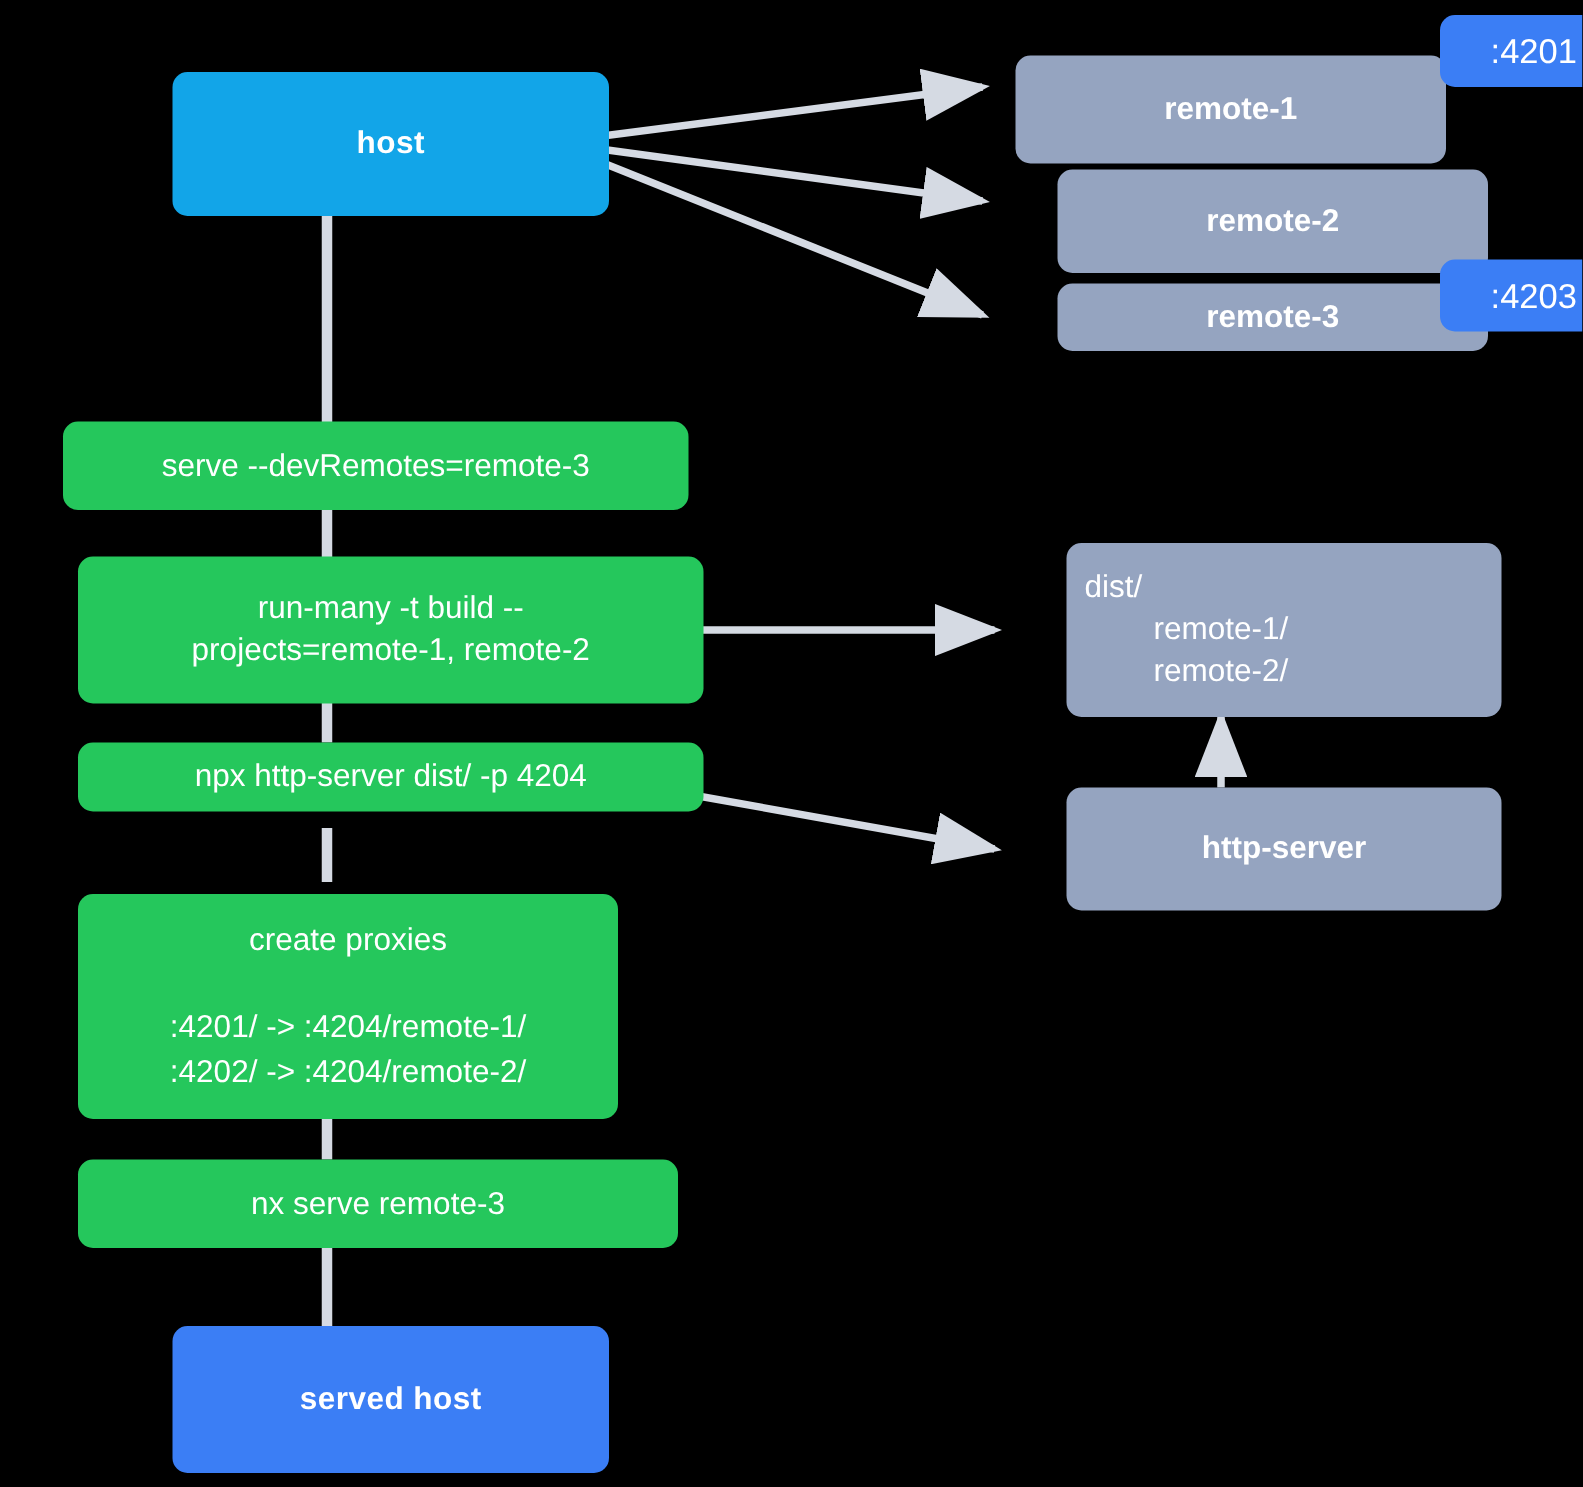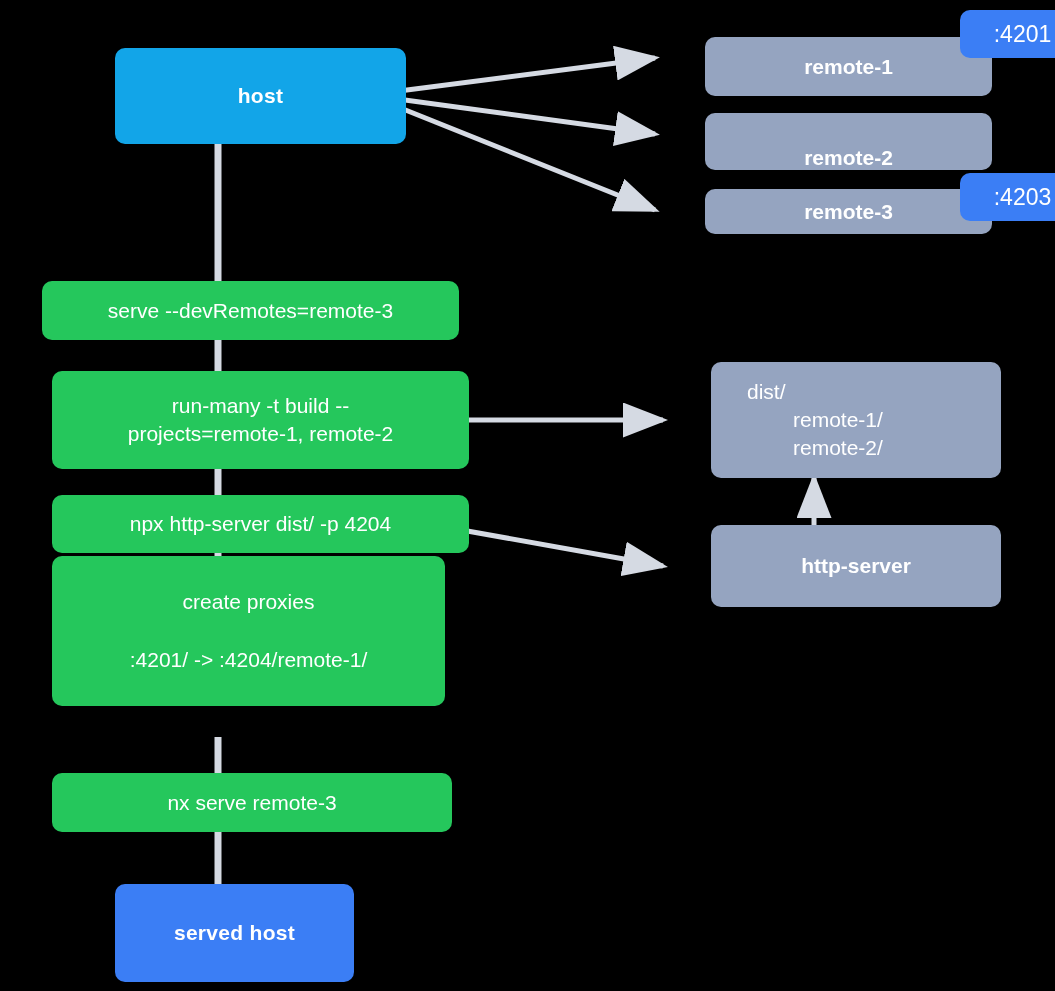--- a/index.html
+++ b/index.html
@@ -55,21 +55,21 @@
     font-weight: normal;
     font-size: 23px;
     z-index: 5;
   }
   .node-dist {
     background: #95a4c0;
     font-weight: normal;
     font-size: 21px;
     align-items: flex-start;
     justify-content: center;
-    padding-left: 36px;
+    padding-left: 12px;
     text-align: left;
   }
   .line-1 { line-height: 1.34; }
   .line-indent { padding-left: 46px; }
   .proxy-title { margin-bottom: 28px; }
   .proxy-line { line-height: 1.42; }
   .multi-line { line-height: 1.35; }
   svg.edges {
     position: absolute;
     left: 0;
@@ -107,61 +107,62 @@
 
     <line x1="428" y1="524" x2="663" y2="566" stroke="#d5dae3" stroke-width="5" marker-end="url(#arrowhead)"></line>
 
     <line x1="814" y1="525" x2="814" y2="478" stroke="#d5dae3" stroke-width="5" marker-end="url(#arrowhead)"></line>
   </svg>
 
   <div class="node node-host" style="left:73px; top:48px; width:291px; height:96px;">
     <span>host</span>
   </div>
 
-  <div class="node node-gray" style="left:663px; top:37px; width:287px; height:59px;">
+  <div class="node node-gray" style="left:635px; top:37px; width:287px; height:72px;">
     <span>remote-1</span>
   </div>
   <div class="node node-port" style="left:918px; top:10px; width:125px; height:48px;">
     <span>:4201</span>
   </div>
 
-  <div class="node node-gray" style="left:663px; top:113px; width:287px; height:57px;justify-content:flex-end;">
+  <div class="node node-gray" style="left:663px; top:113px; width:287px; height:69px;">
     <span>remote-2</span>
   </div>
 
   <div class="node node-gray" style="left:663px; top:189px; width:287px; height:45px;">
     <span>remote-3</span>
   </div>
   <div class="node node-port" style="left:918px; top:173px; width:125px; height:48px;text-align:right;">
     <span>:4203</span>
   </div>
 
   <div class="node node-green" style="left:0; top:281px; width:417px; height:59px;">
     <span>serve --devRemotes=remote-3</span>
   </div>
 
   <div class="node node-green multi-line" style="left:10px; top:371px; width:417px; height:98px;">
     <span>run-many -t build --</span>
     <span>projects=remote-1, remote-2</span>
   </div>
 
-  <div class="node node-green" style="left:10px; top:495px; width:417px; height:58px;">
+  <div class="node node-green" style="left:10px; top:495px; width:417px; height:46px;">
     <span>npx http-server dist/ -p 4204</span>
   </div>
 
-  <div class="node node-green proxy-line" style="left:10px; top:556px; width:393px; height:150px;">
+  <div class="node node-green proxy-line" style="left:10px; top:596px; width:360px; height:150px;">
     <span class="proxy-title">create proxies</span>
     <span>:4201/ -&gt; :4204/remote-1/</span>
+    <span>:4202/ -&gt; :4204/remote-2/</span>
   </div>
 
   <div class="node node-green" style="left:10px; top:773px; width:400px; height:59px;">
     <span>nx serve remote-3</span>
   </div>
 
-  <div class="node node-served" style="left:73px; top:884px; width:239px; height:98px;">
+  <div class="node node-served" style="left:73px; top:884px; width:291px; height:98px;">
     <span>served host</span>
   </div>
 
   <div class="node node-dist line-1" style="left:669px; top:362px; width:290px; height:116px;">
     <span>dist/</span>
     <span class="line-indent">remote-1/</span>
     <span class="line-indent">remote-2/</span>
   </div>
 
   <div class="node node-gray" style="left:669px; top:525px; width:290px; height:82px;">

